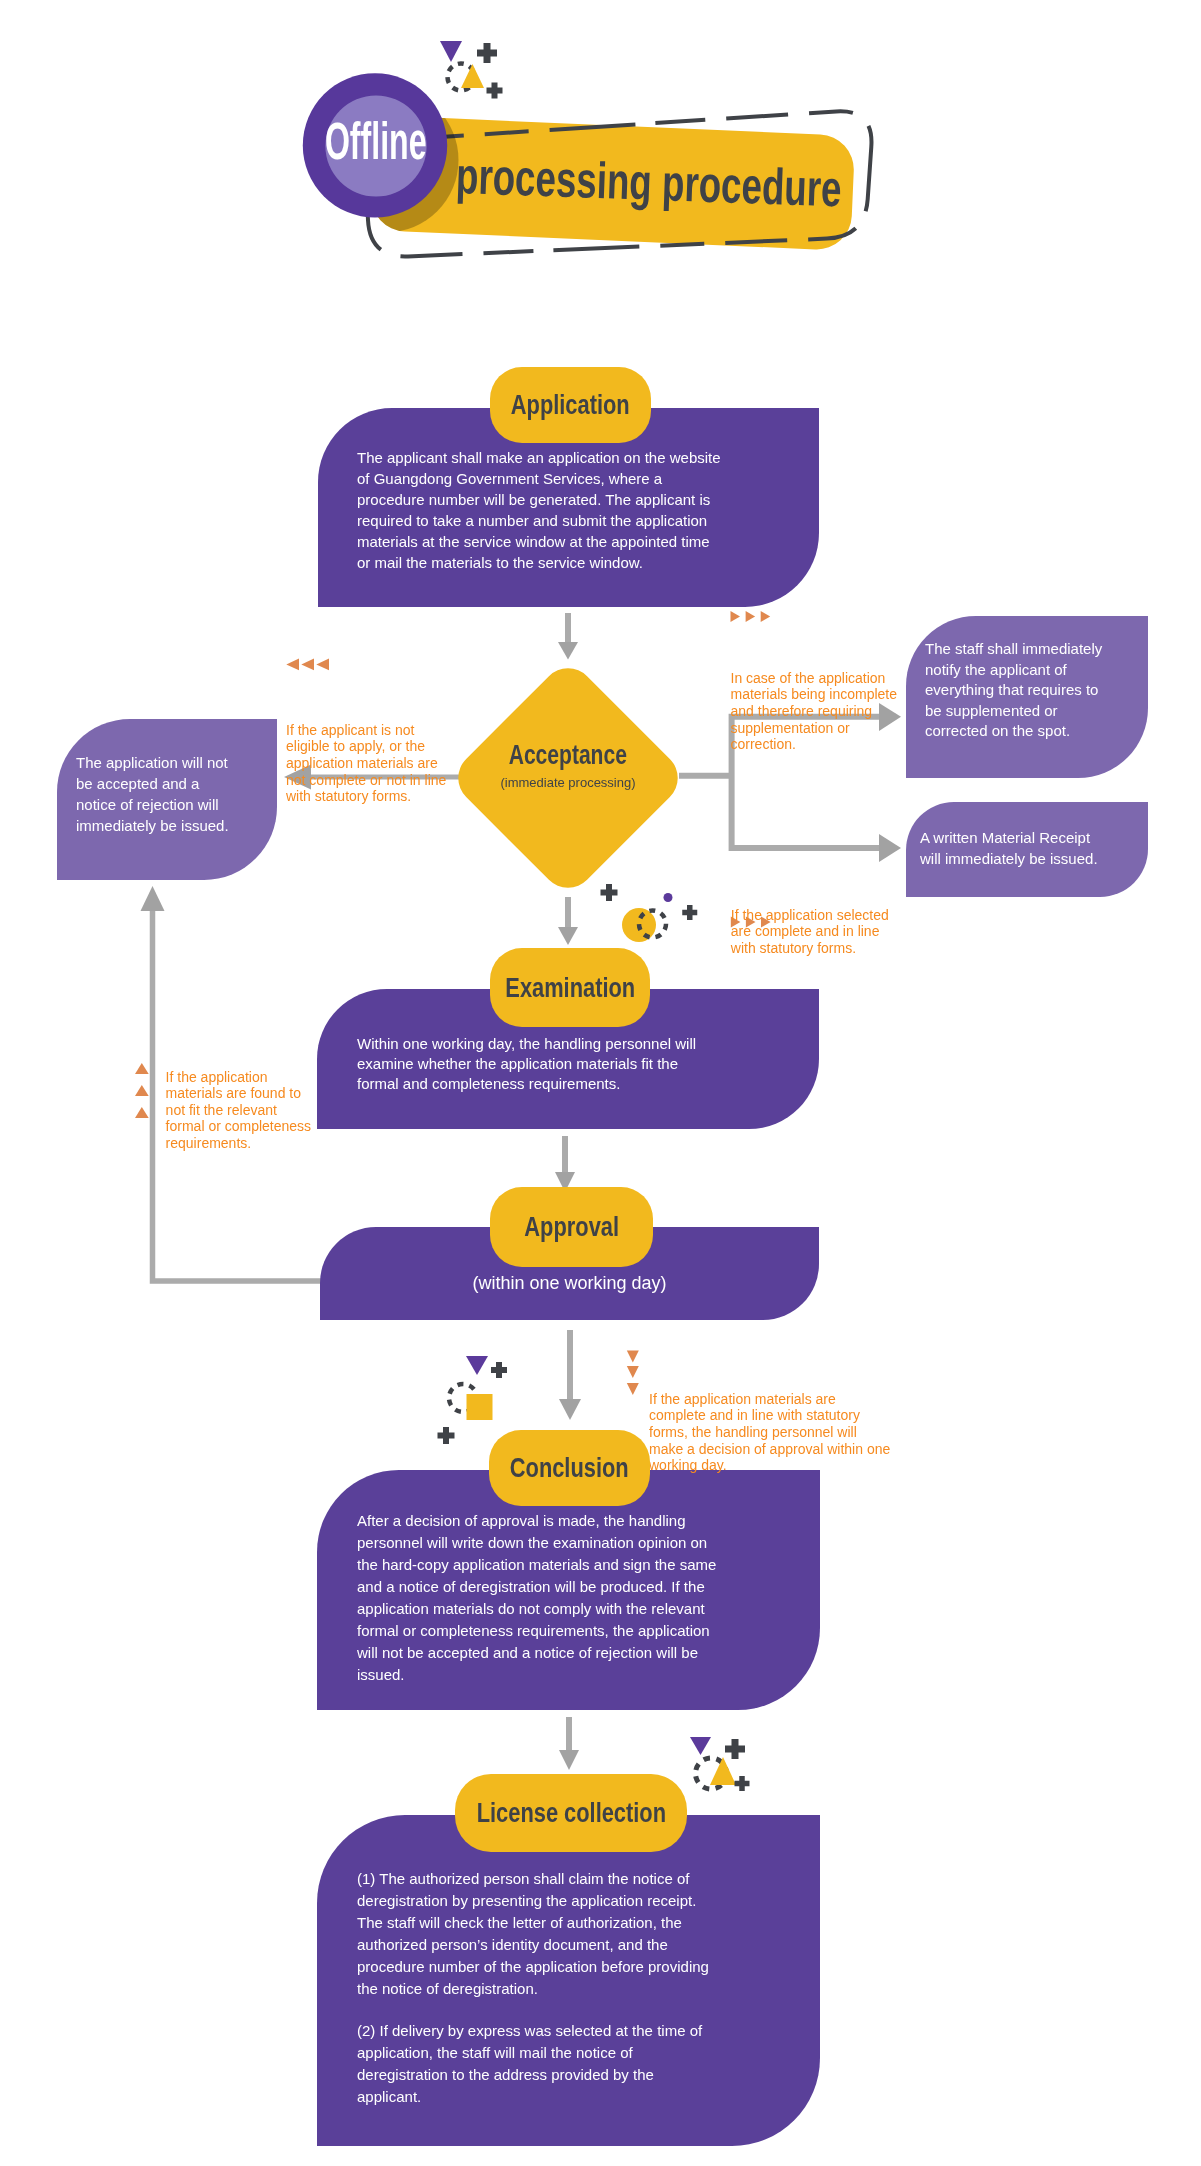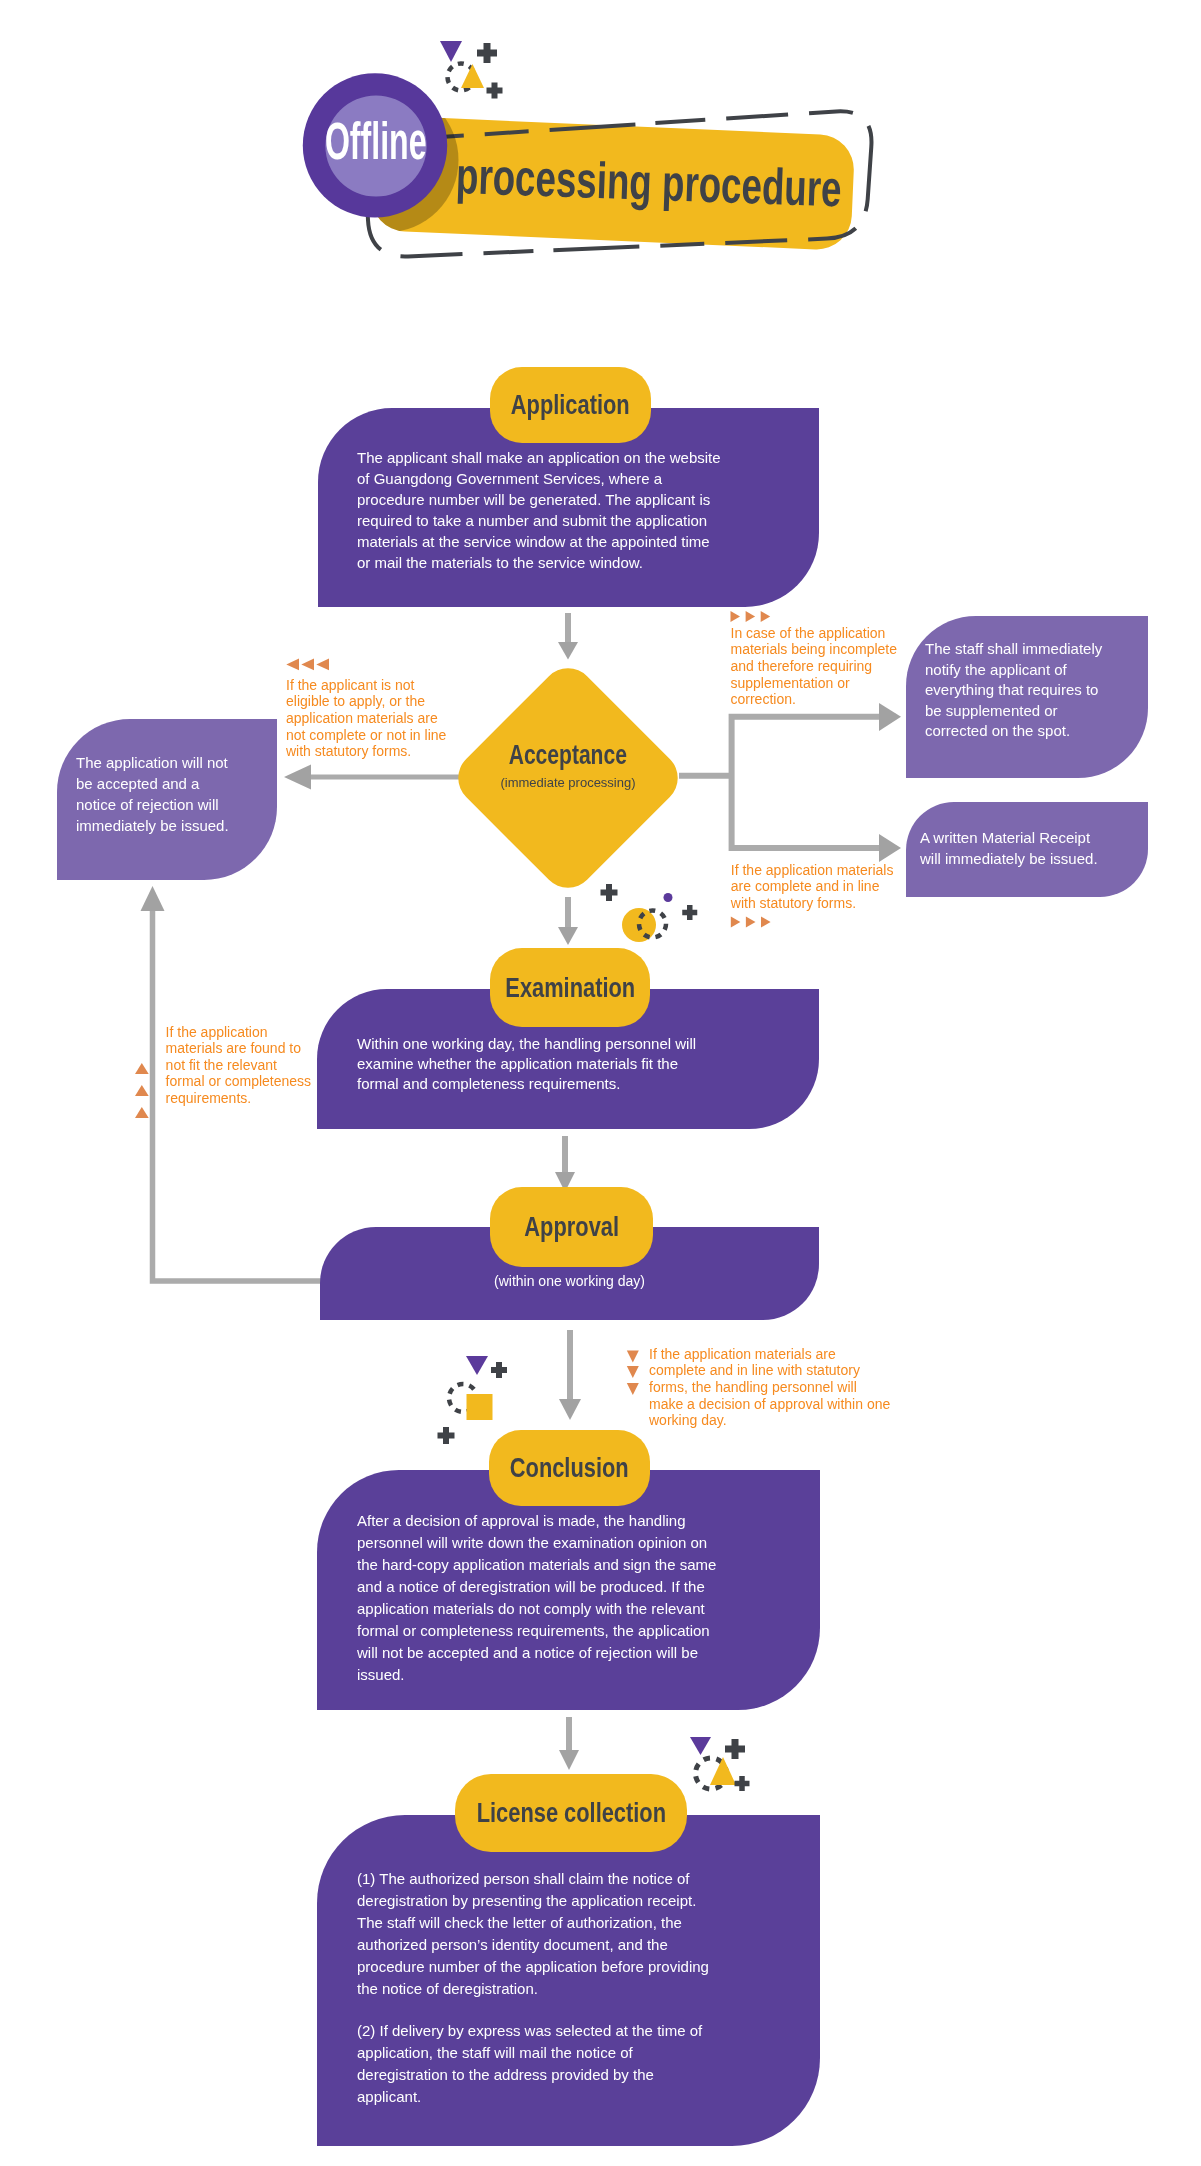--- a/index.html
+++ b/index.html
@@ -18,22 +18,22 @@
   }
   html,body{margin:0;padding:0;background:#fff;}
   #canvas{position:relative;width:1201px;height:2166px;background:#fff;overflow:hidden;
           font-family:"Liberation Sans","DejaVu Sans",sans-serif;}
   #art{position:absolute;left:0;top:0;z-index:0;}
   .pbox{position:absolute;background:var(--purple-main);z-index:1;}
   .sbox{position:absolute;background:var(--purple-side);z-index:1;}
   .pill{position:absolute;background:var(--yellow);z-index:3;display:flex;align-items:center;justify-content:center;}
   .pill .lbl{font-weight:bold;font-size:28px;color:var(--dark);transform:scaleX(0.78);transform-origin:center;white-space:nowrap;}
   .body{position:absolute;color:#fff;font-size:15px;white-space:pre-line;z-index:2;}
-  .note{position:absolute;color:#fff;font-size:14px;text-align:center;z-index:2;}
-  .ann{position:absolute;color:var(--orange-text);font-size:14px;line-height:16.6px;white-space:pre-line;z-index:2;}
+  .note{position:absolute;color:#fff;font-size:18px;text-align:center;z-index:2;}
+  .ann{position:absolute;color:var(--orange-text);font-size:14px;line-height:16.6px;white-space:pre-line;z-index:2;margin-top:45px;}
   .condensed{display:inline-block;transform-origin:center;white-space:nowrap;}
   #title-badge-text{position:absolute;left:285px;top:106px;width:181px;height:70px;z-index:4;
      display:flex;align-items:center;justify-content:center;color:#fff;font-weight:bold;font-size:51px;}
   #title-badge-text .condensed{transform:scaleX(0.63);}
   #title-banner-text{position:absolute;left:456px;top:160px;width:400px;height:44px;z-index:3;
      display:flex;align-items:center;justify-content:flex-start;color:var(--dark);font-weight:bold;font-size:51px;transform:rotate(2deg);}
   #title-banner-text .condensed{transform:scaleX(0.72);transform-origin:left center;}
   #acceptance-label{position:absolute;left:418px;top:741px;width:300px;text-align:center;z-index:3;
      font-weight:bold;font-size:27px;color:var(--dark);line-height:28px;}
   #acceptance-label .condensed{transform:scaleX(0.78);}
@@ -262,21 +262,21 @@
   <div class="ann" style="left:286px;top:676.8px;">If the applicant is not
 eligible to apply, or the
 application materials are
 not complete or not in line
 with statutory forms.</div>
   <div class="ann" style="left:730.5px;top:624.8px;">In case of the application
 materials being incomplete
 and therefore requiring
 supplementation or
 correction.</div>
-  <div class="ann" style="left:730.8px;top:861.8px;">If the application materials
+  <div class="ann" style="left:730.8px;top:861.8px;">If the application selected
 are complete and in line
 with statutory forms.</div>
   <div class="ann" style="left:649px;top:1345.8px;">If the application materials are
 complete and in line with statutory
 forms, the handling personnel will
 make a decision of approval within one
 working day.</div>
   <div class="ann" style="left:165.6px;top:1023.6px;">If the application
 materials are found to
 not fit the relevant

